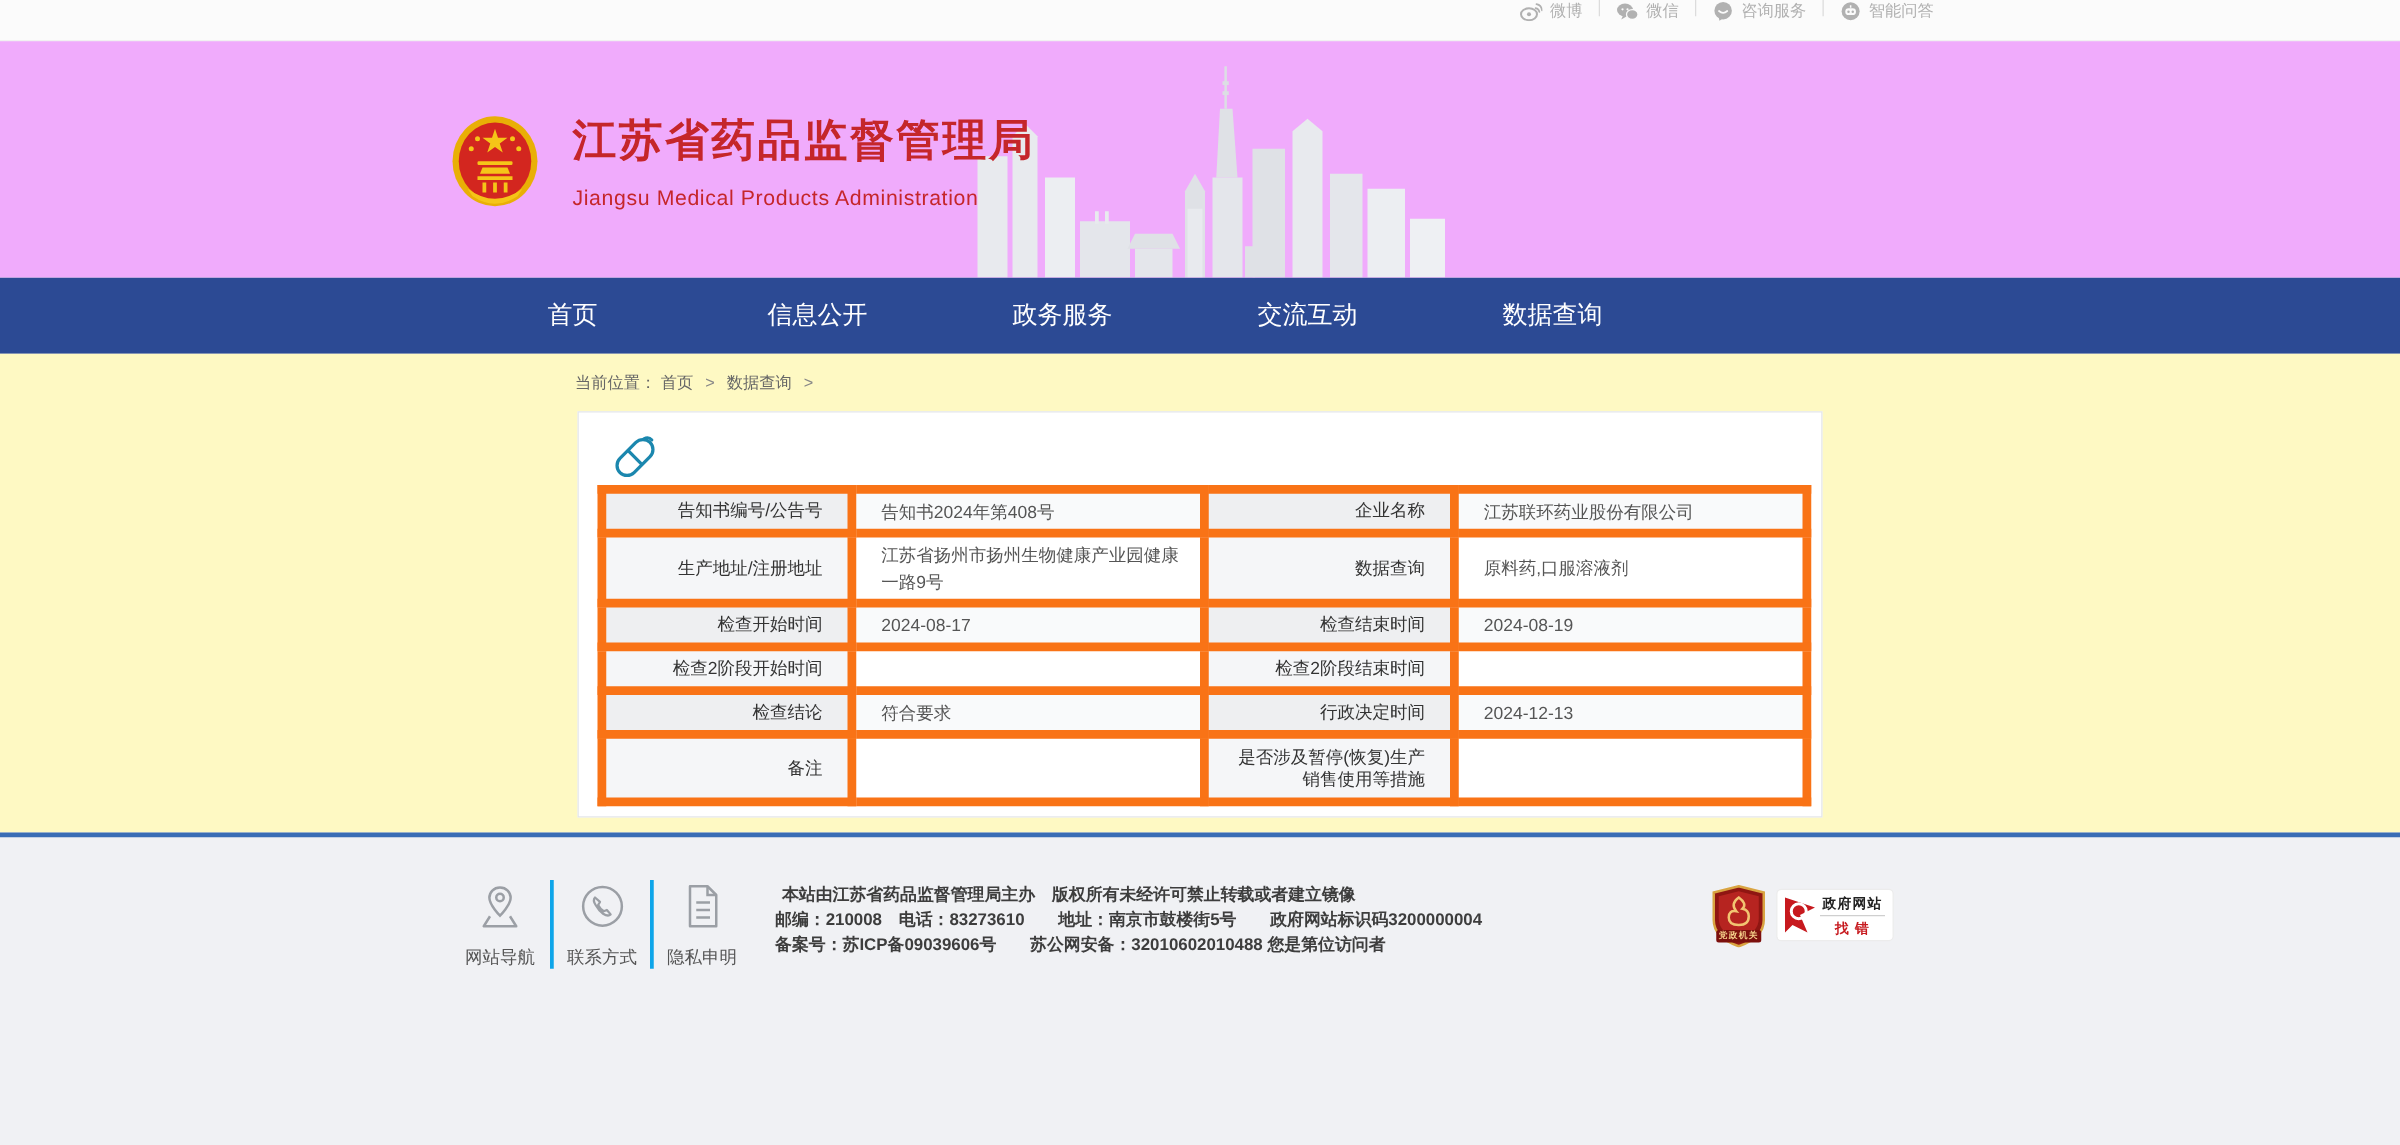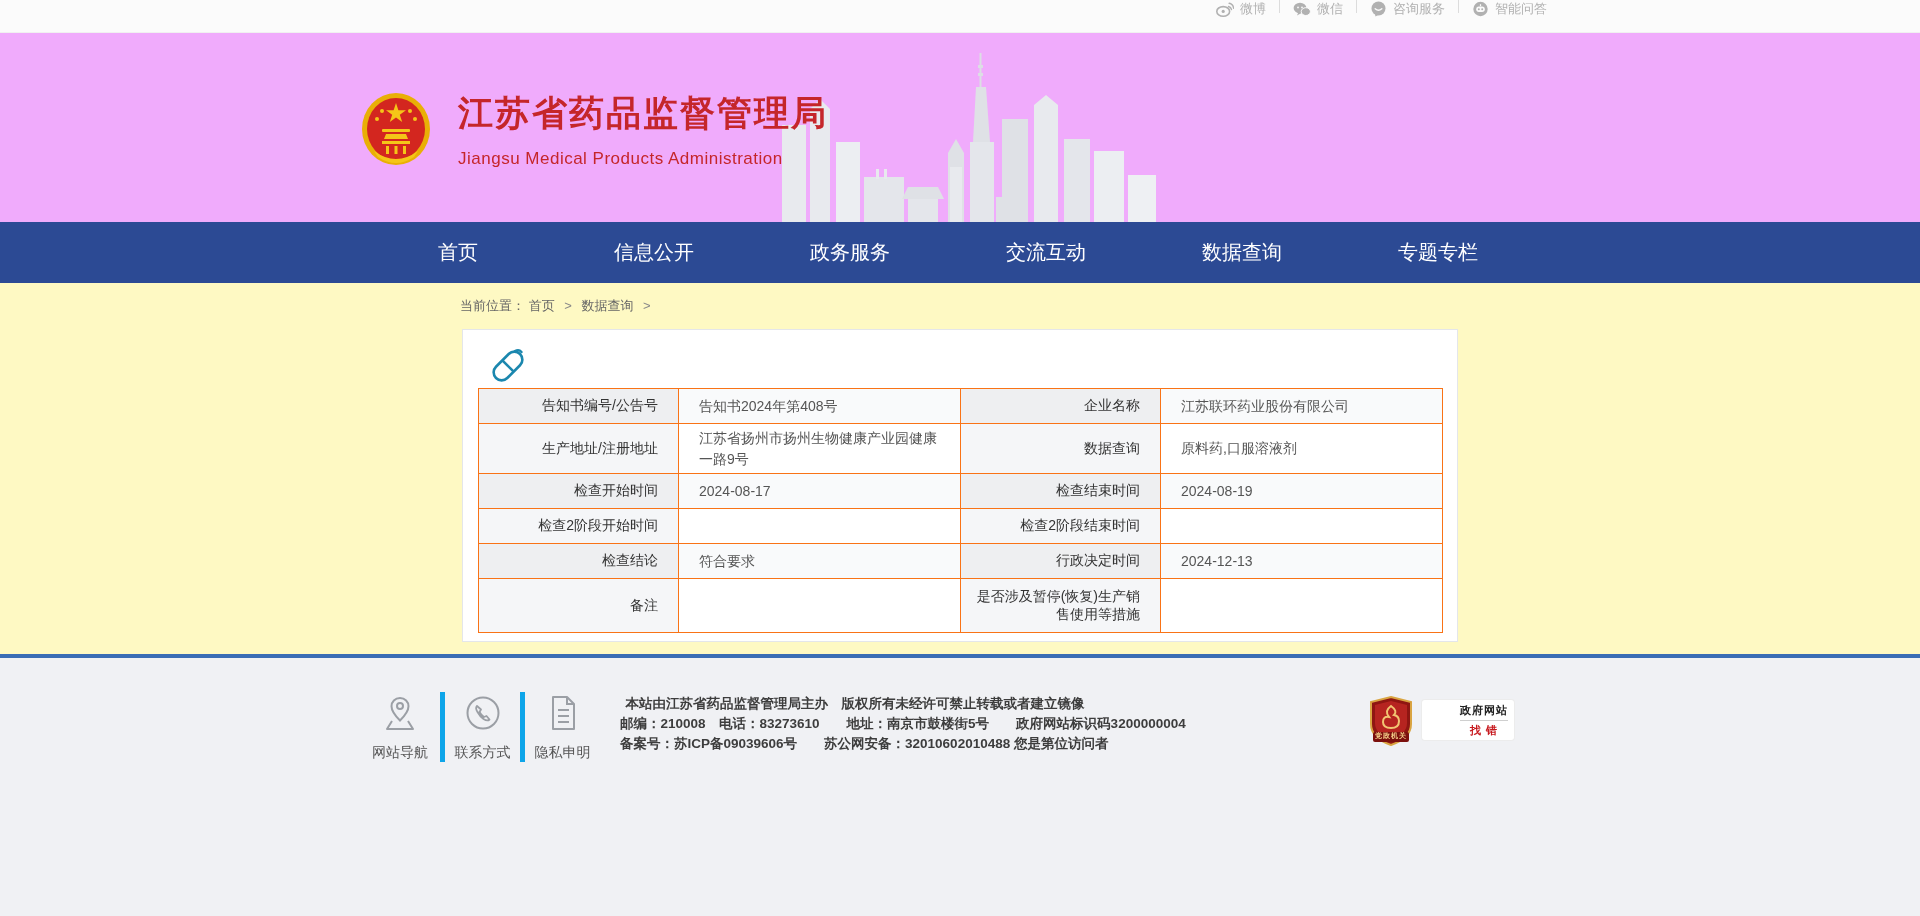--- a/index.html
+++ b/index.html
@@ -31,47 +31,47 @@
   
   .content { background:#fef9c3; padding-bottom:12px; }
   .breadcrumb { height:46px; line-height:46px; font-size:13px; color:#666; padding-left:100px; }
   .breadcrumb a { color:#666; text-decoration:none; cursor:pointer; }
   .crumb-sep { margin:0 6px; color:#888; }
 
   .panel { width:996px; margin:0 auto; background:#ffffff; border:1px solid #e4e6ea; padding:14px 15px 8px 15px; }
   .pill-wrap { height:44px; padding-left:10px; display:flex; align-items:flex-start; }
 
   table.detail { width:100%; border-collapse:collapse; table-layout:fixed; }
-  table.detail td { border:1px solid #f97316; font-size:14px; vertical-align:middle; }
+  table.detail td { border:7px solid #f97316; font-size:14px; vertical-align:middle; }
   td.lbl { width:200px; text-align:right; padding:4px 20px 4px 10px; color:#333; }
   td.val { width:282px; text-align:left; padding:4px 14px 4px 20px; color:#555; line-height:1.45; }
   tr.odd td.lbl { background:#eeeff1; }
   tr.odd td.val { background:#f9fafb; }
   tr.even td.lbl { background:#f5f6f8; }
   tr.even td.val { background:#ffffff; }
   tr.h35 td { height:35px; }
   tr.h50 td { height:50px; }
   tr.h54 td { height:54px; }
 
   .blue-divider { height:4px; background:#3a6db5; }
 
   
   .footer { background:#f0f1f4; height:259px; }
   .footer .container { display:flex; padding-top:34px; align-items:flex-start; }
   .footer-links { display:flex; }
   .flink { width:80px; text-align:center; cursor:pointer; padding-top:2px; }
-  .flink + .flink { border-left:5px solid #0ea5e9; }
+  .flink + .flink { border-left:3px solid #0ea5e9; }
   .flink .f-ico { display:inline-block; height:38px; }
   .flink .f-label { display:block; margin-top:8px; font-size:14px; color:#555; }
   .footer-text { width:470px; margin-left:20px; text-align:center; font-size:13.5px; color:#3d3d3d; line-height:20px; padding-top:2px;font-weight:bold; }
   .footer-text div { white-space:nowrap; }
   .footer-badges { margin-left:auto; margin-right:46px; display:flex; align-items:flex-start; gap:9px; padding-top:4px; }
   .badge-shield { position:relative; width:44px; height:50px; cursor:pointer; }
   .badge-shield .shield-label { position:absolute; left:0; right:0; bottom:5px; text-align:center; font-size:7px; color:#f4cf8a; font-weight:bold; letter-spacing:1px; }
-  .badge-zhaocuo { width:92px; height:40px; margin-top:4px; background:#ffffff; border-radius:3px; display:flex; align-items:flex-end; padding:3px 6px 3px 4px; cursor:pointer; box-shadow:0 0 0 1px #ececec;flex-direction:column; }
+  .badge-zhaocuo { width:92px; height:40px; margin-top:4px; background:#ffffff; border-radius:3px; display:flex; align-items:center; padding:3px 6px 3px 4px; cursor:pointer; box-shadow:0 0 0 1px #ececec; }
   .zc-text { flex:1; text-align:center; }
   .zc-top { display:block; font-size:11px; font-weight:bold; color:#222; letter-spacing:1px; padding-bottom:2px; border-bottom:1px solid #cfcfcf; }
   .zc-bottom { display:block; font-size:11px; font-weight:bold; color:#c7191e; letter-spacing:5px; padding-top:2px; margin-left:4px; }
 </style>
 </head>
 <body>
 
 <div class="topbar">
   <div class="container">
     <div class="tb-item">
@@ -177,21 +177,20 @@
   </div>
 </div>
 
 <div class="navbar">
   <div class="container">
     <div class="nav-item">首页</div>
     <div class="nav-item">信息公开</div>
     <div class="nav-item">政务服务</div>
     <div class="nav-item">交流互动</div>
     <div class="nav-item">数据查询</div>
-    <div class="nav-item">专题专栏</div>
   </div>
 </div>
 
 <div class="content">
   <div class="container">
     <div class="breadcrumb">
       <span>当前位置：</span>
       <a>首页</a>
       <span class="crumb-sep">&gt;</span>
       <a>数据查询</a>

